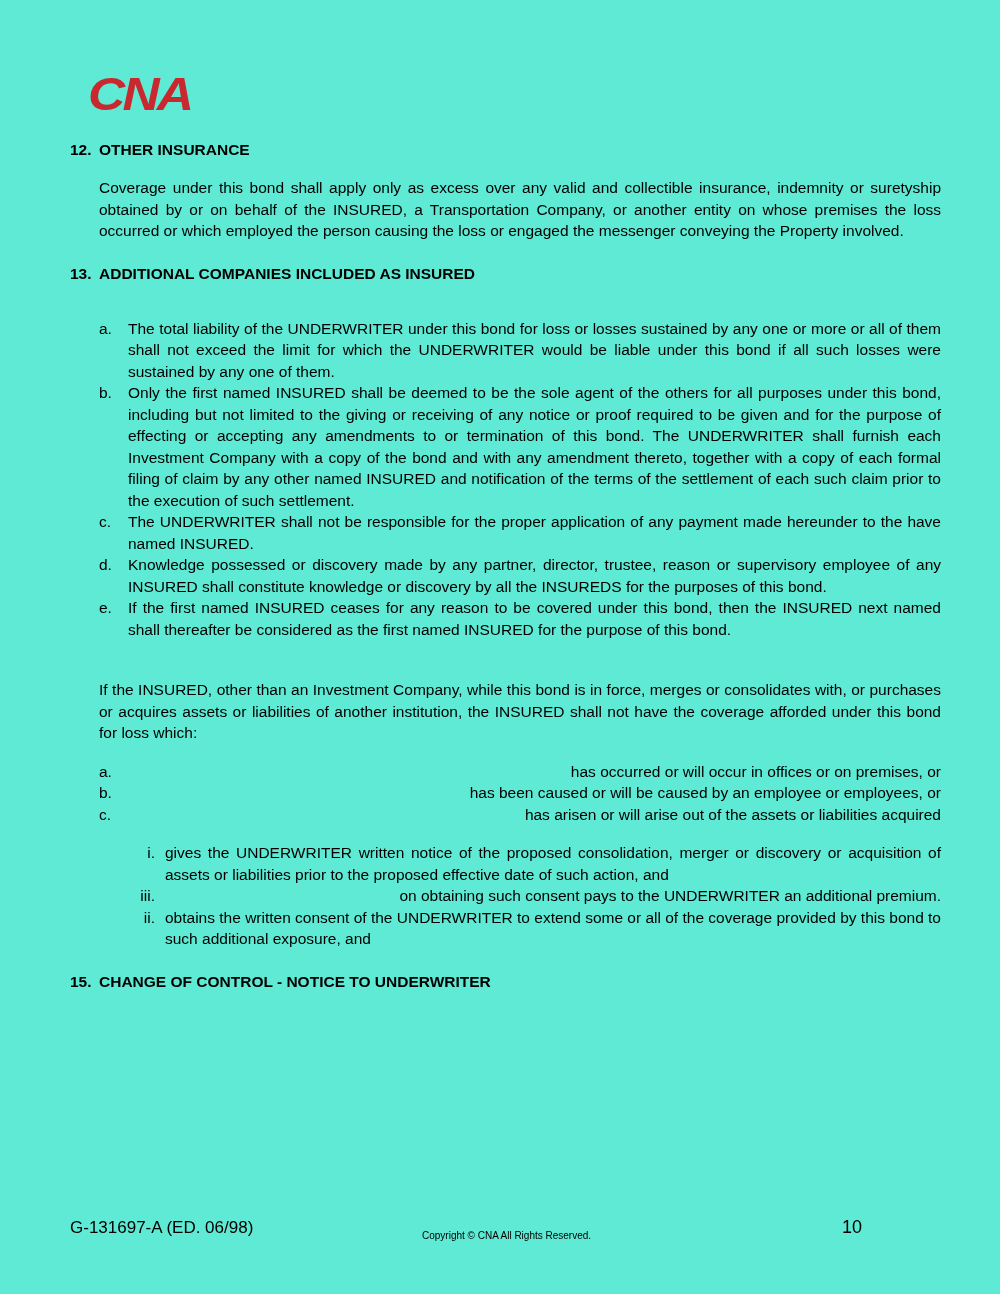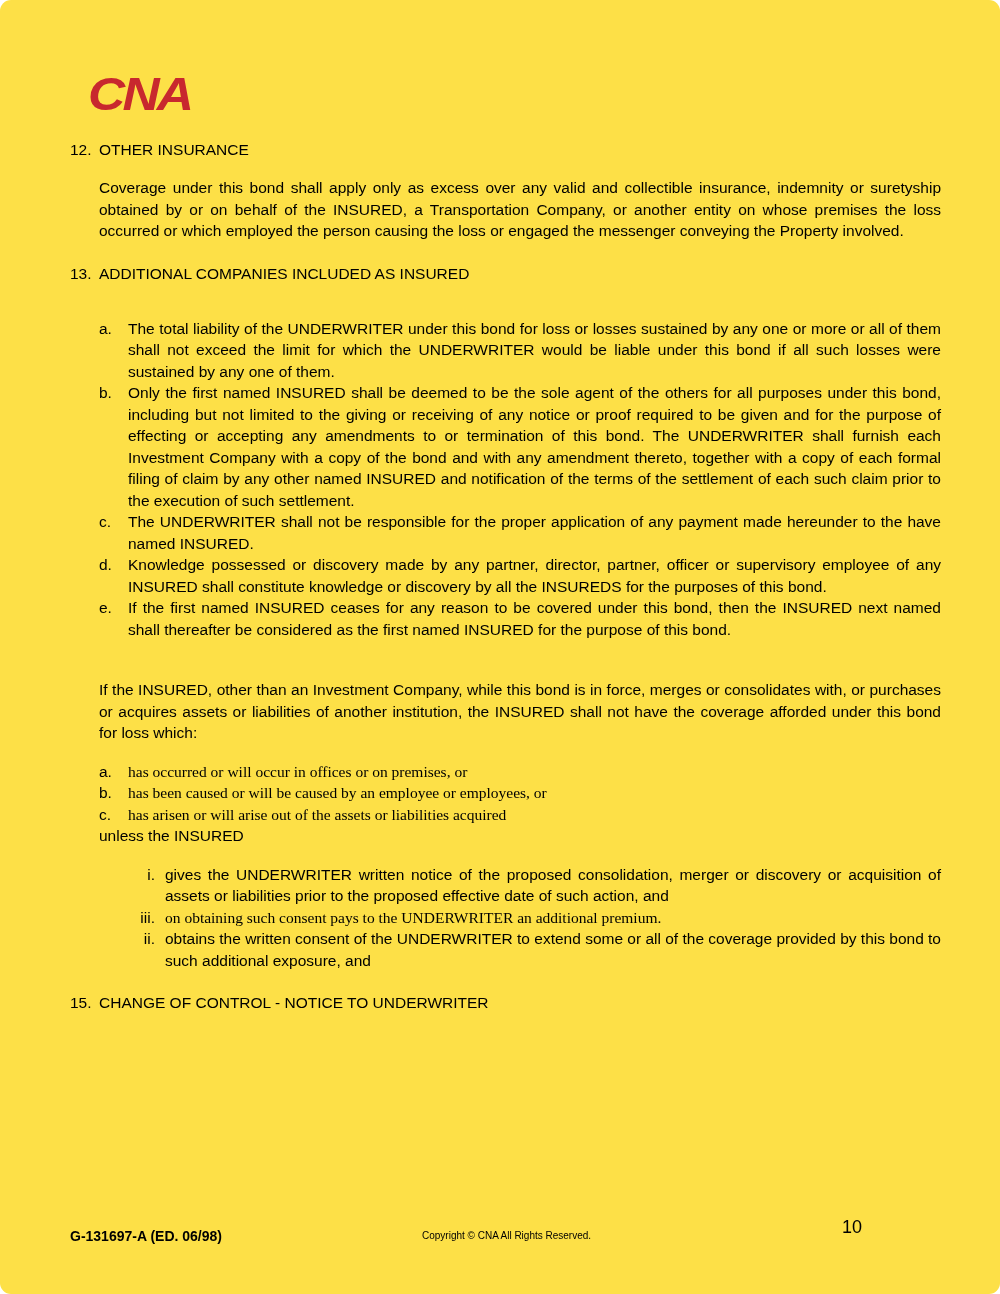--- a/index.html
+++ b/index.html
@@ -9,24 +9,23 @@
     background: #ffffff;
   }
   body {
     font-family: "Liberation Sans", sans-serif;
     color: #000000;
   }
   .page {
     position: relative;
     width: 1000px;
     height: 1294px;
-    background: #fde047;
+    background: #5eead4;
     overflow: hidden;
     box-sizing: border-box;
-    border-radius: 11px;
   }
 
   
   .logo-block {
     position: absolute;
     left: 88px;
     top: 72px;
     width: 200px;
     height: 44px;
   }
@@ -48,21 +47,21 @@
   .content {
     position: absolute;
     left: 70px;
     top: 140px;
     width: 871px; 
   }
 
   
   .section-heading {
     display: flex;
-    font-weight: normal;
+    font-weight: bold;
     font-size: 15.5px;
     line-height: 20px;
     margin: 0;
   }
   .section-heading .sec-num {
     flex: 0 0 29px;
     white-space: nowrap;
   }
   .section-heading .sec-title {
     flex: 1 1 auto;
@@ -102,22 +101,21 @@
   .list-item .marker {
     flex: 0 0 auto;
     text-align: left;
   }
   .list-item .item-text {
     flex: 1 1 auto;
     text-align: justify;
     text-justify: inter-word;
   }
   .list-item .item-text.flush {
-    text-align: left;
-    font-family: Liberation Serif, serif;
+    text-align: right;
   }
 
   
   .list.alpha {
     padding-left: 29px;
   }
   .list.alpha .marker {
     width: 29px;
   }
 
@@ -146,25 +144,24 @@
   .footer {
     position: absolute;
     left: 70px;
     top: 1216px;
     width: 871px;
     height: 28px;
   }
   .footer-left {
     position: absolute;
     left: 0;
-    top: 11px;
-    font-size: 14px;
+    top: 3px;
+    font-size: 17px;
     line-height: 18px;
     white-space: nowrap;
-    font-weight: bold;
   }
   .footer-center {
     position: absolute;
     left: 352px;
     top: 11px;
     font-size: 10px;
     line-height: 18px;
     white-space: nowrap;
   }
   .footer-right {
@@ -212,21 +209,21 @@
       <li class="list-item">
         <span class="marker">b.</span>
         <span class="item-text">Only the first named INSURED shall be deemed to be the sole agent of the others for all purposes under this bond, including but not limited to the giving or receiving of any notice or proof required to be given and for the purpose of effecting or accepting any amendments to or termination of this bond. The UNDERWRITER shall furnish each Investment Company with a copy of the bond and with any amendment thereto, together with a copy of each formal filing of claim by any other named INSURED and notification of the terms of the settlement of each such claim prior to the execution of such settlement.</span>
       </li>
       <li class="list-item">
         <span class="marker">c.</span>
         <span class="item-text">The UNDERWRITER shall not be responsible for the proper application of any payment made hereunder to the have named INSURED.</span>
       </li>
       <li class="list-item">
         <span class="marker">d.</span>
-        <span class="item-text">Knowledge possessed or discovery made by any partner, director, partner, officer or supervisory employee of any INSURED shall constitute knowledge or discovery by all the INSUREDS for the purposes of this bond.</span>
+        <span class="item-text">Knowledge possessed or discovery made by any partner, director, trustee, reason or supervisory employee of any INSURED shall constitute knowledge or discovery by all the INSUREDS for the purposes of this bond.</span>
       </li>
       <li class="list-item">
         <span class="marker">e.</span>
         <span class="item-text">If the first named INSURED ceases for any reason to be covered under this bond, then the INSURED next named shall thereafter be considered as the first named INSURED for the purpose of this bond.</span>
       </li>
     </ul>
 
     <div class="gap-lg"></div>
 
     <div class="gap-md"></div>
@@ -241,21 +238,20 @@
       <li class="list-item">
         <span class="marker">b.</span>
         <span class="item-text flush">has been caused or will be caused by an employee or employees, or</span>
       </li>
       <li class="list-item">
         <span class="marker">c.</span>
         <span class="item-text flush">has arisen or will arise out of the assets or liabilities acquired</span>
       </li>
     </ul>
 
-    <p class="outdent-line">unless the INSURED</p>
 
     <div class="gap-md"></div>
 
     <ul class="list roman">
       <li class="list-item">
         <span class="marker">i.</span>
         <span class="item-text">gives the UNDERWRITER written notice of the proposed consolidation, merger or discovery or acquisition of assets or liabilities prior to the proposed effective date of such action, and</span>
       </li>
       <li class="list-item">
         <span class="marker">iii.</span>

